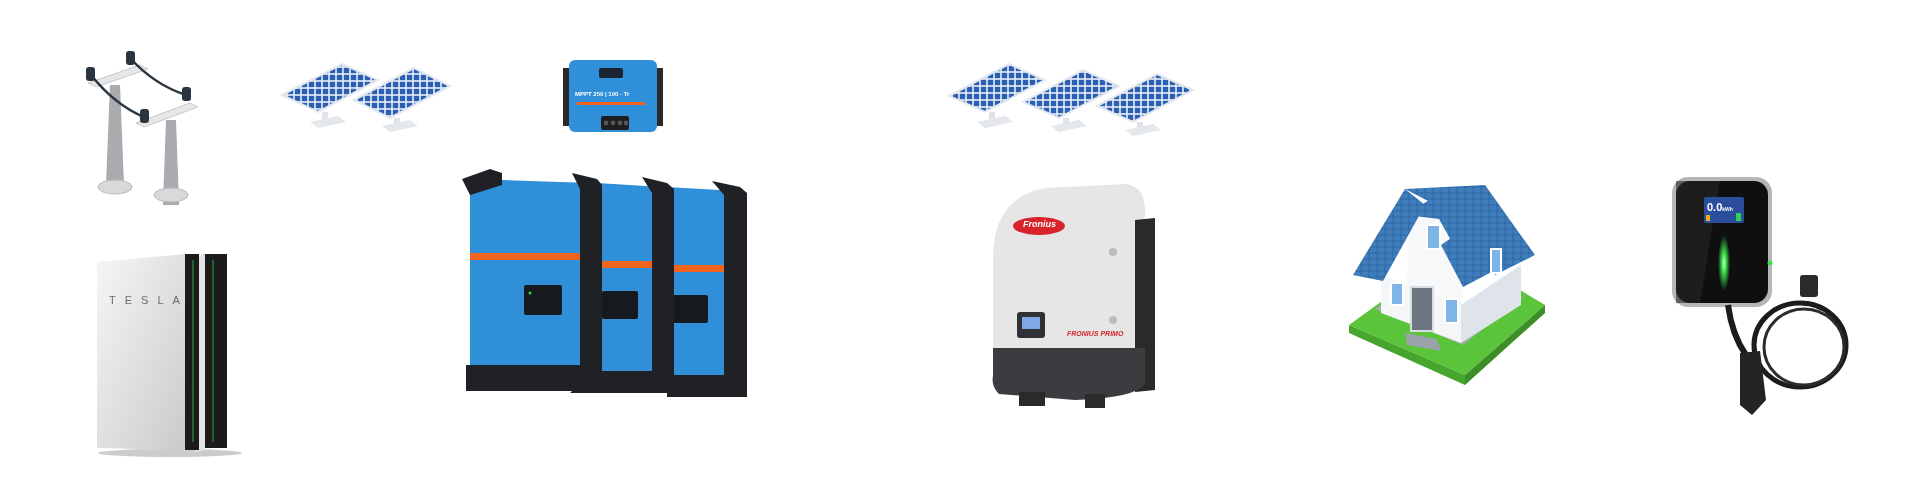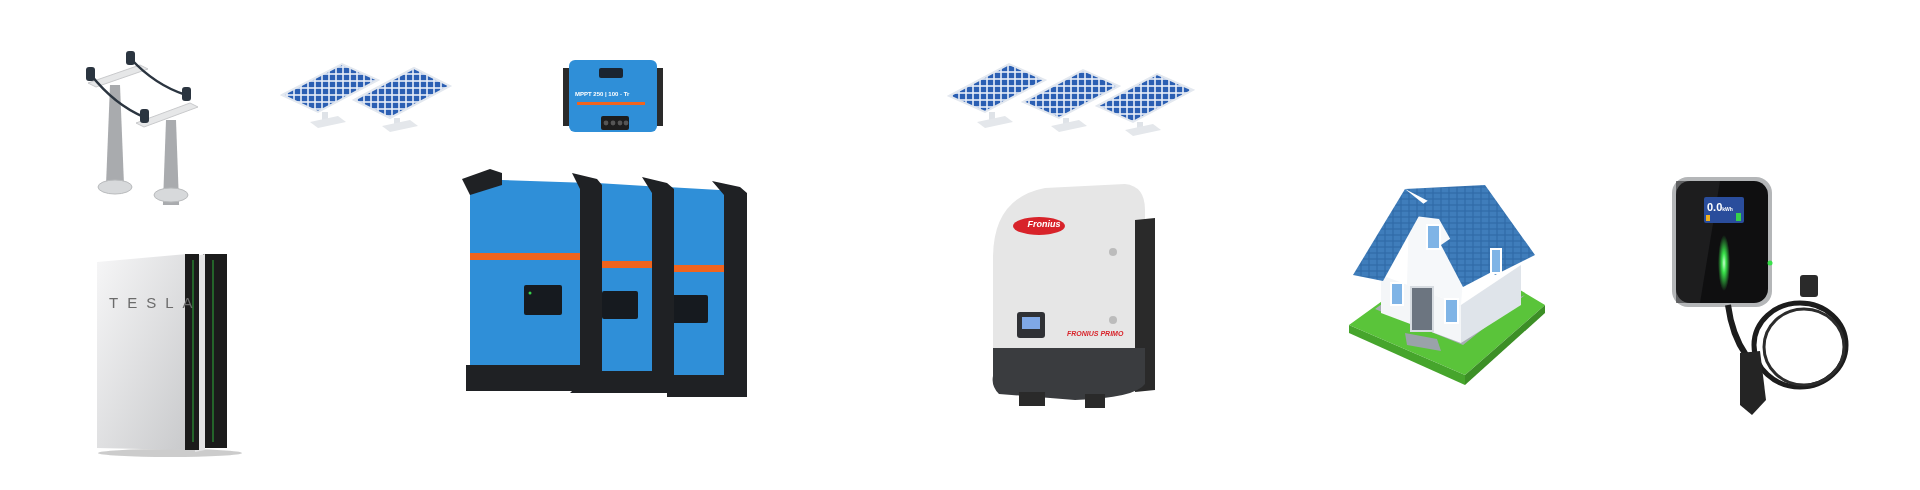--- a/index.html
+++ b/index.html
@@ -92,21 +92,21 @@
     <ellipse cx="75" cy="203" rx="72" ry="4" fill="#9a9a9a" opacity="0.5"></ellipse>
 
     <polygon points="108,4 132,4 132,198 108,198" fill="#1b1b1b"></polygon>
     <polygon points="100,6 110,4 110,200 100,202" fill="#e4e4e5"></polygon>
     <line x1="118" y1="10" x2="118" y2="192" stroke="#2fae3a" stroke-width="1"></line>
 
     <polygon points="2,12 92,4 92,200 2,198" fill="url(#tw)"></polygon>
     <polygon points="90,4 104,4 104,200 90,200" fill="#1b1b1b"></polygon>
     <line x1="98" y1="10" x2="98" y2="192" stroke="#2fae3a" stroke-width="1"></line>
   </svg>
-  <div class="lbl" style="position:absolute;left:14px;top:44px;font-size:15px;letter-spacing:9px;color:#6b6b6b;">TESLA</div>
+  <div class="lbl" style="position:absolute;left:14px;top:44px;font-size:11px;letter-spacing:9px;color:#6b6b6b;">TESLA</div>
 </div>
 
 <div class="comp" style="left:462px;top:165px;width:290px;height:240px;">
   <svg width="290" height="240" viewBox="0 0 290 240">
 
     <g>
       <polygon points="205,22 275,26 275,220 205,218" fill="#2f8fd8"></polygon>
       <rect x="205" y="100" width="70" height="7" fill="#f0641e"></rect>
       <rect x="210" y="130" width="36" height="28" rx="2" fill="#161a1f"></rect>
       <polygon points="250,16 278,22 285,28 285,230 252,230 262,220 262,30" fill="#1f2124"></polygon>
@@ -139,21 +139,21 @@
     <path d="M150 40 L170 38 L170 210 L150 212 Z" fill="#2a2a2a"></path>
     <path d="M8 168 L160 168 L160 204 Q150 218 90 220 L14 214 Q6 206 8 196 Z" fill="#3a3c3f"></path>
     <rect x="34" y="212" width="26" height="14" fill="#2a2a2a"></rect>
     <rect x="100" y="214" width="20" height="14" fill="#2a2a2a"></rect>
     <ellipse cx="54" cy="46" rx="26" ry="9" fill="#d8232a"></ellipse>
     <rect x="32" y="132" width="28" height="26" rx="3" fill="#2f3135"></rect>
     <rect x="37" y="137" width="18" height="12" fill="#7fa8e6"></rect>
     <circle cx="128" cy="72" r="4" fill="#bcbcbc"></circle>
     <circle cx="128" cy="140" r="4" fill="#bcbcbc"></circle>
   </svg>
-  <div class="lbl" style="position:absolute;left:38px;top:39px;width:42px;font-size:9px;font-style:italic;font-weight:bold;color:#ffffff;text-align:center;">Fronius</div>
+  <div class="lbl" style="position:absolute;left:38px;top:39px;width:42px;font-size:9px;font-style:italic;font-weight:bold;color:#ffffff;">Fronius</div>
   <div class="lbl" style="position:absolute;left:82px;top:150px;font-size:7px;font-weight:bold;font-style:italic;color:#d8232a;white-space:nowrap;">FRONIUS PRIMO</div>
 </div>
 
 <div class="comp" style="left:1345px;top:175px;width:210px;height:215px;">
   <svg width="210" height="215" viewBox="0 0 210 215">
     <defs>
       <pattern id="tiles" width="8" height="6" patternUnits="userSpaceOnUse">
         <rect width="8" height="6" fill="#2f6aa8"></rect>
         <rect x="0.6" y="0.6" width="6.8" height="4.8" fill="#3f7dbb"></rect>
       </pattern>

